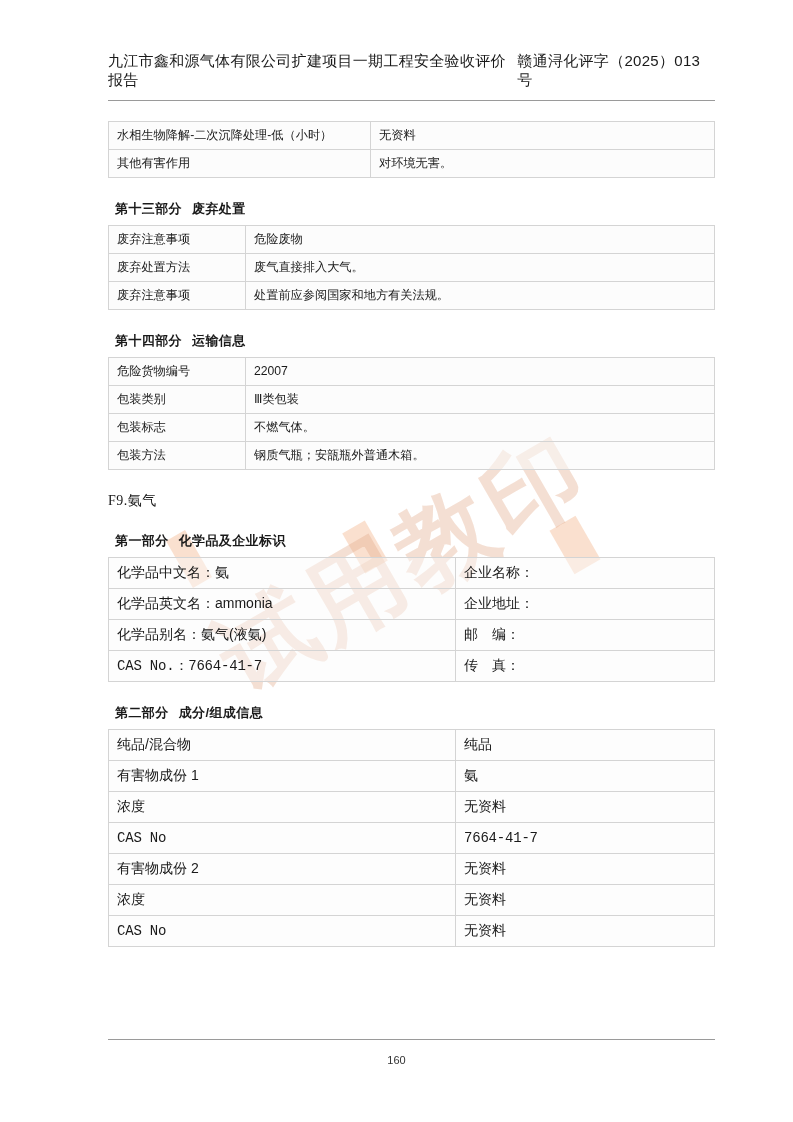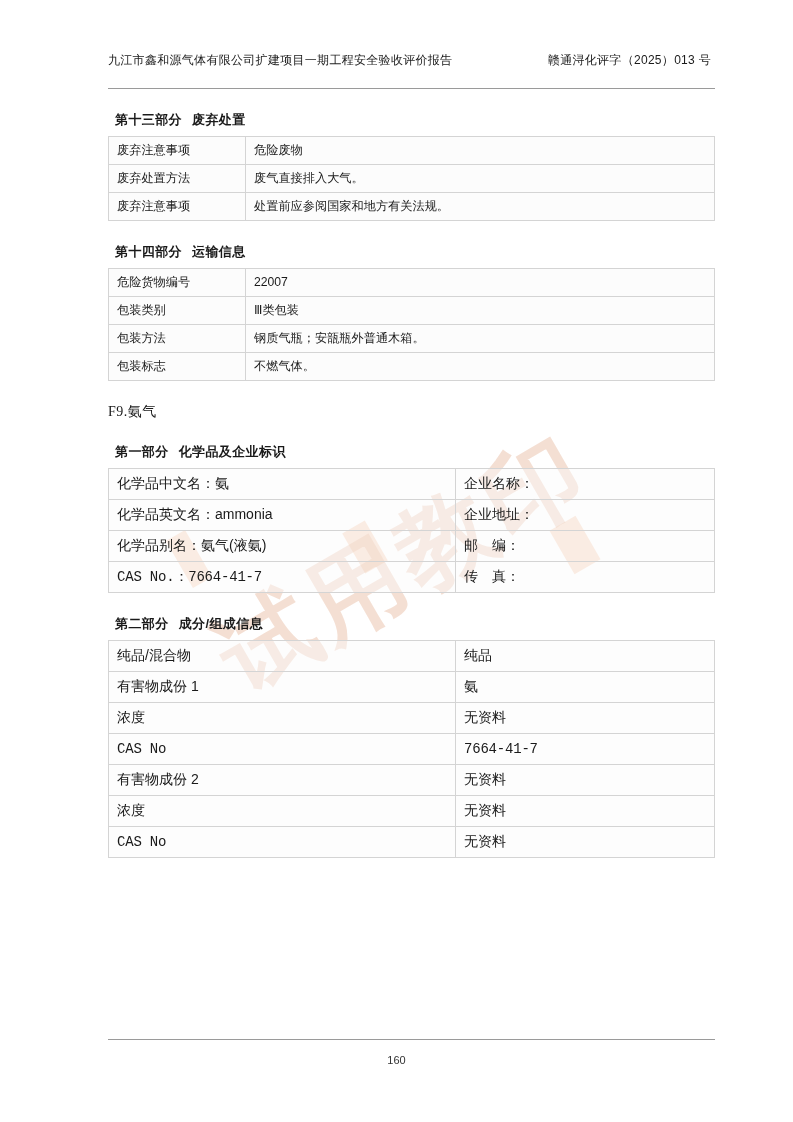--- a/index.html
+++ b/index.html
@@ -53,22 +53,22 @@
   .wm-bar.b2 { left: 352px; top: 524px; width: 26px; height: 46px; transform: rotate(-30deg); }
   .wm-bar.b3 { left: 560px; top: 520px; width: 30px; height: 50px; transform: rotate(-30deg); }
 
   
   .header {
     position: relative;
     z-index: 2;
     display: flex;
     justify-content: space-between;
     align-items: flex-start;
-    font-size: 12px;
-    padding-bottom: 19px;
+    font-size: 15px;
+    padding-bottom: 10px;
     border-bottom: 1px solid #9a9a9a;
     margin-bottom: 20px;
   }
   .header .left { letter-spacing: 0.3px; }
   .header .right { letter-spacing: 0.3px; padding-right: 4px; }
 
   
   .tbl {
     position: relative;
     z-index: 2;
@@ -164,20 +164,34 @@
     <div class="wm-bar b2"></div>
     <div class="wm-bar b3"></div>
     <div class="wm-text">试用教印</div>
   </div>
 
   <div class="header">
     <div class="left">九江市鑫和源气体有限公司扩建项目一期工程安全验收评价报告</div>
     <div class="right">赣通浔化评字（2025）013 号</div>
   </div>
 
+  <div class="tbl-wrap">
+    <table class="tbl">
+      <tbody>
+          <tr>
+        <td class="k">水相生物降解-二次沉降处理-低（小时）</td>
+        <td>无资料</td>
+      </tr>
+      <tr>
+        <td class="k">其他有害作用</td>
+        <td>对环境无害。</td>
+      </tr>
+    </tbody>
+      </table>
+  </div>
 
   <h2 class="sec">
     <span class="num">第十三部分</span>
     <span>废弃处置</span>
   </h2>
   <table class="tbl">
     <tbody>
         <tr>
       <td class="k2">废弃注意事项</td>
       <td>危险废物</td>
@@ -201,26 +215,26 @@
     <tbody>
         <tr>
       <td class="k2">危险货物编号</td>
       <td>22007</td>
     </tr>
     <tr>
       <td class="k2">包装类别</td>
       <td>Ⅲ类包装</td>
     </tr>
     <tr>
+      <td class="k2">包装标志</td>
+      <td>不燃气体。</td>
+    </tr>
+    <tr>
       <td class="k2">包装方法</td>
       <td>钢质气瓶；安瓿瓶外普通木箱。</td>
-    </tr>
-    <tr>
-      <td class="k2">包装标志</td>
-      <td>不燃气体。</td>
     </tr>
   </tbody>
     </table>
 
   <div class="f9-title">F9.氨气</div>
 
   <h2 class="sec">
     <span class="num">第一部分</span>
     <span>化学品及企业标识</span>
   </h2>

